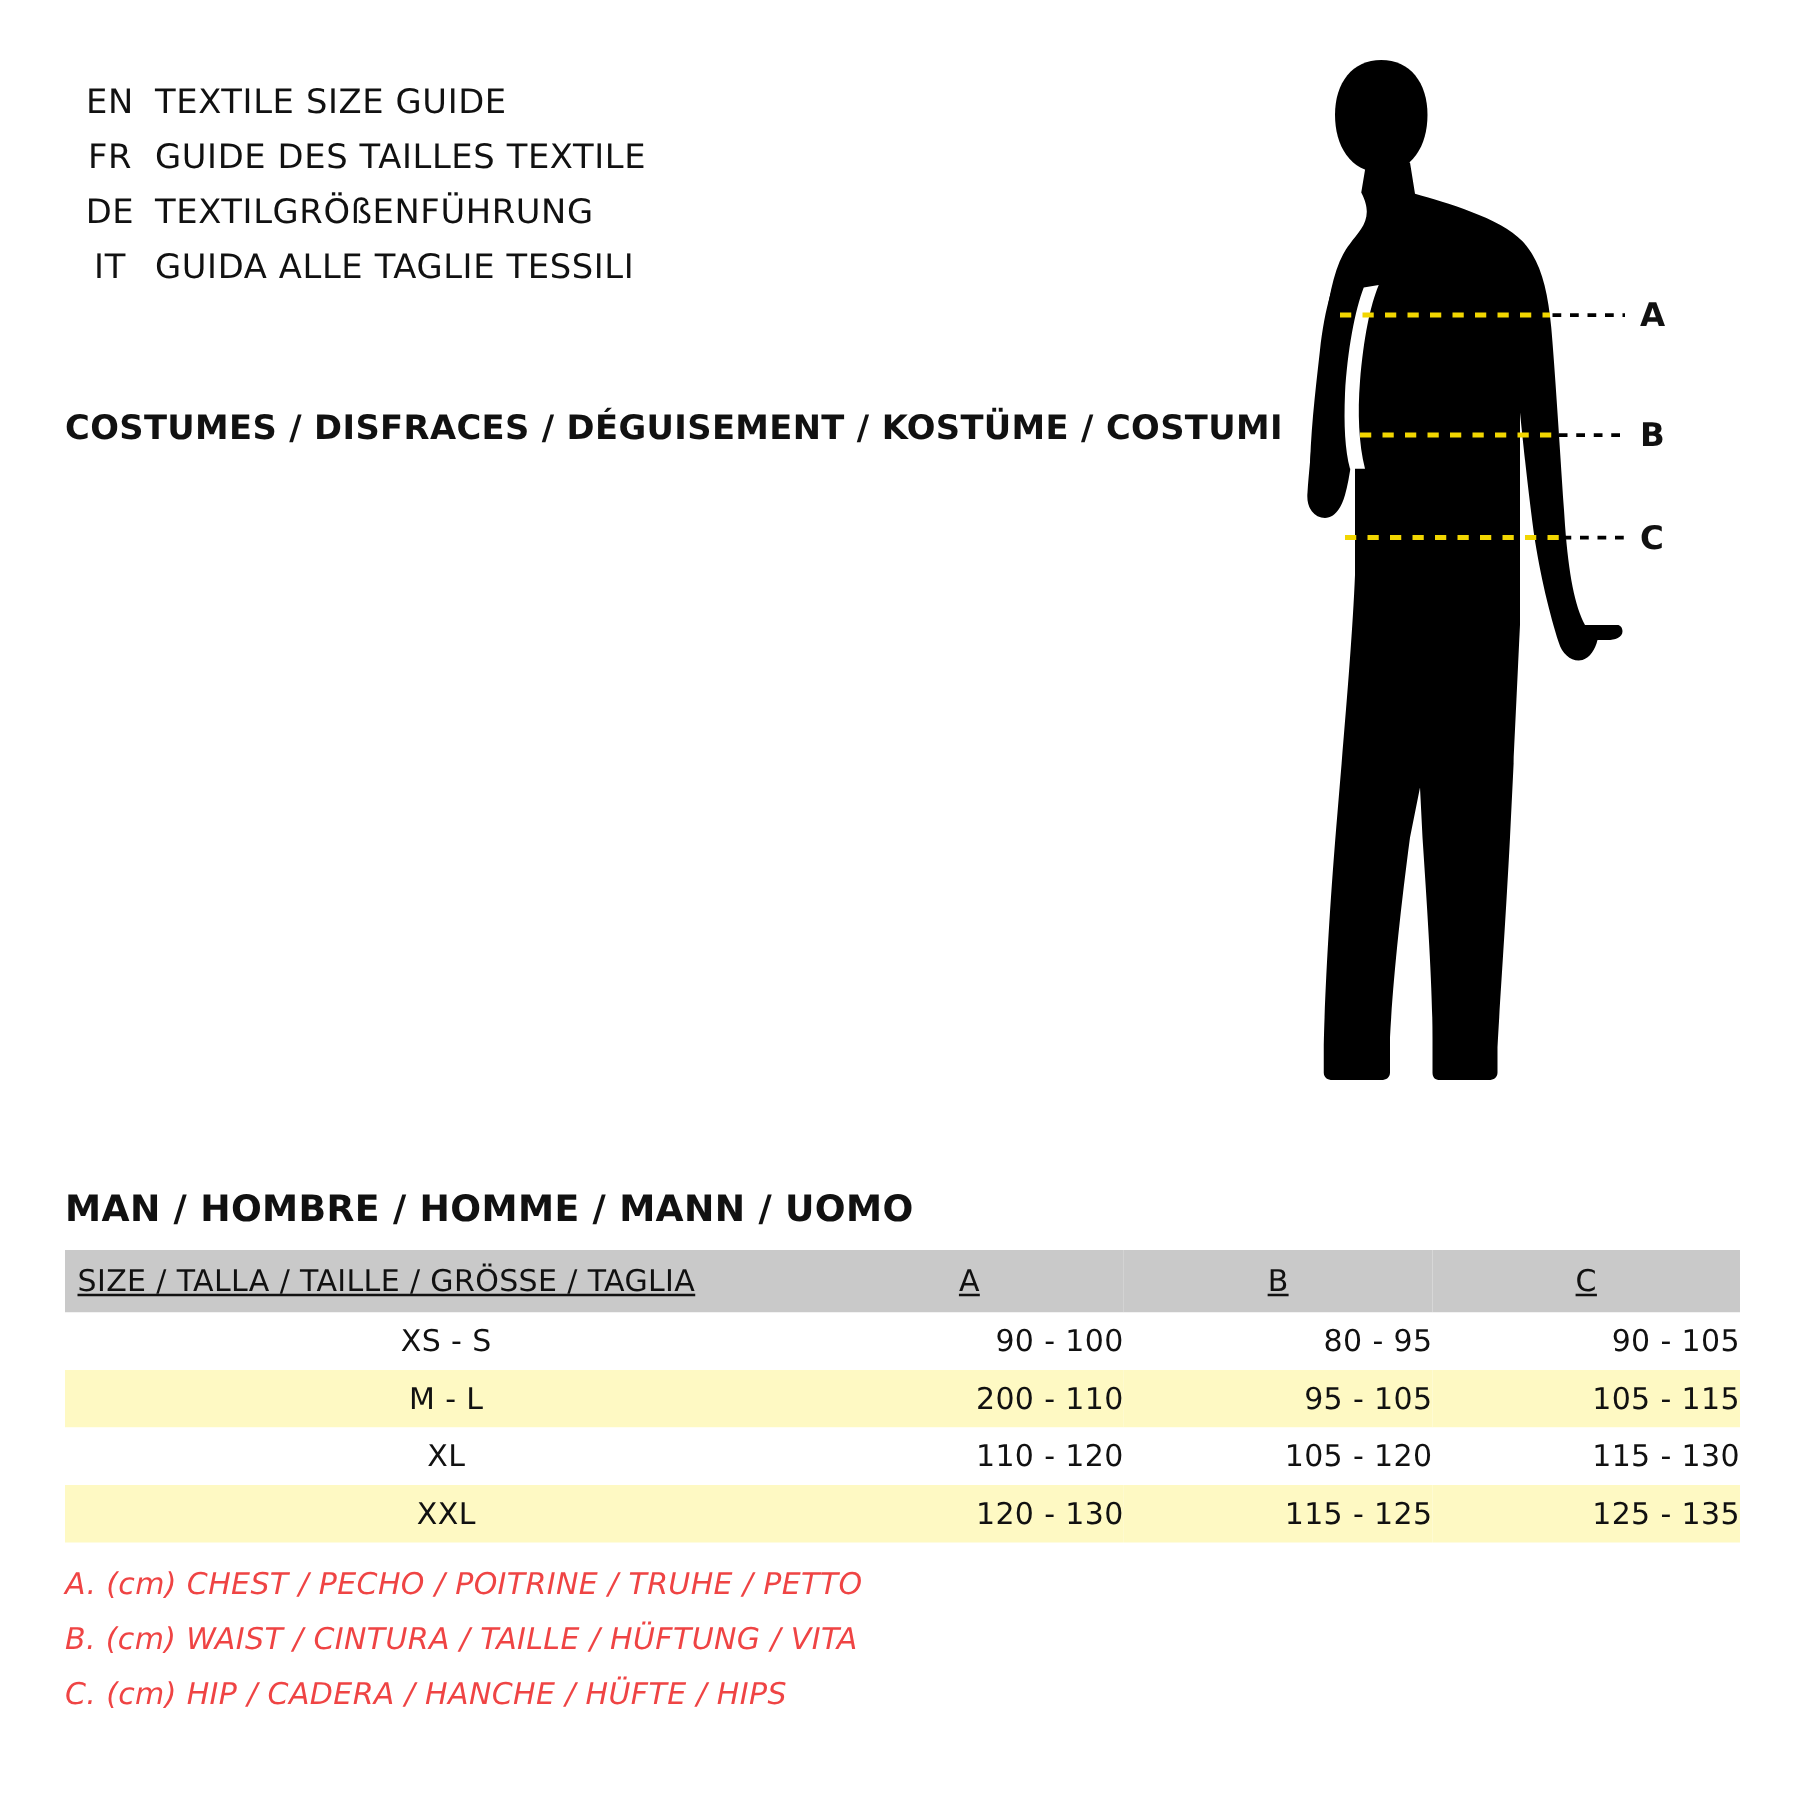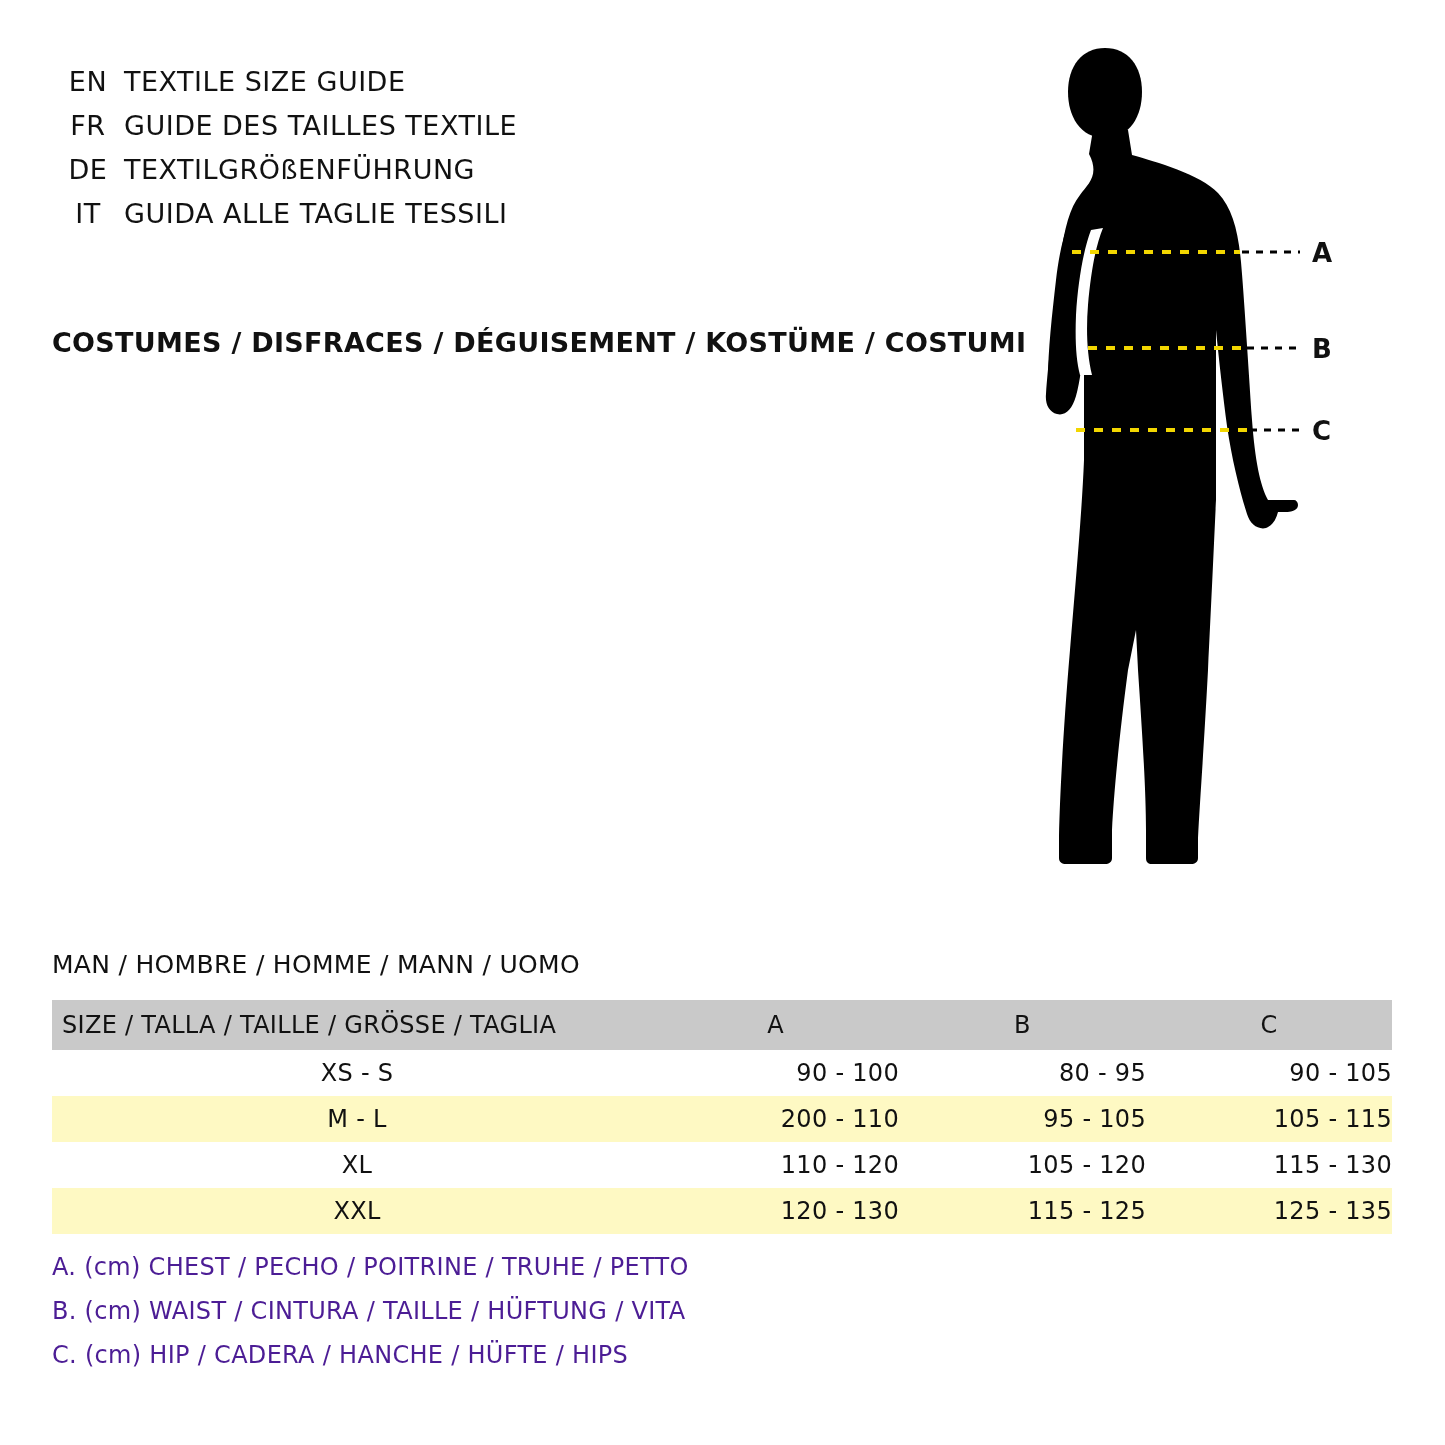--- a/index.html
+++ b/index.html
@@ -67,40 +67,42 @@
     font-size: 26px;
     font-weight: bold;
     color: #111111;
   }
 
   
   #table-title {
     position: absolute;
     left: 52px;
     top: 950px;
-    font-size: 25px;
-    letter-spacing: 0.3px;
-    color: #111111;
-    white-space: nowrap;
+    font-size: 29px;
+    letter-spacing: 0.3px;
+    color: #111111;
+    white-space: nowrap;
+    font-weight: bold;
   }
   #size-table {
     position: absolute;
     left: 52px;
     top: 1000px;
     width: 1340px;
     border-collapse: collapse;
     font-size: 24px;
     color: #111111;
   }
   #size-table th {
     background: #c9c9c9;
     font-weight: normal;
     text-align: center;
     padding: 11px 0;
     letter-spacing: 0.3px;
+    text-decoration: underline;
   }
   #size-table th.lbl {
     text-align: left;
     padding-left: 10px;
   }
   #size-table td {
     text-align: right;
     padding: 9px 0;
     letter-spacing: 0.3px;
   }
@@ -120,22 +122,23 @@
   
   #legend {
     position: absolute;
     left: 52px;
     top: 1245px;
   }
   .legend-row {
     font-size: 24px;
     line-height: 44px;
     letter-spacing: 0.3px;
-    color: #4c1d95;
-    white-space: nowrap;
+    color: #ef4444;
+    white-space: nowrap;
+    font-style: italic;
   }
 </style>
 </head>
 <body>
 
 <div id="lang-block">
   <div class="lang-row">
     <div class="lang-code">EN</div>
     <div class="lang-text">TEXTILE SIZE GUIDE</div>
   </div>

